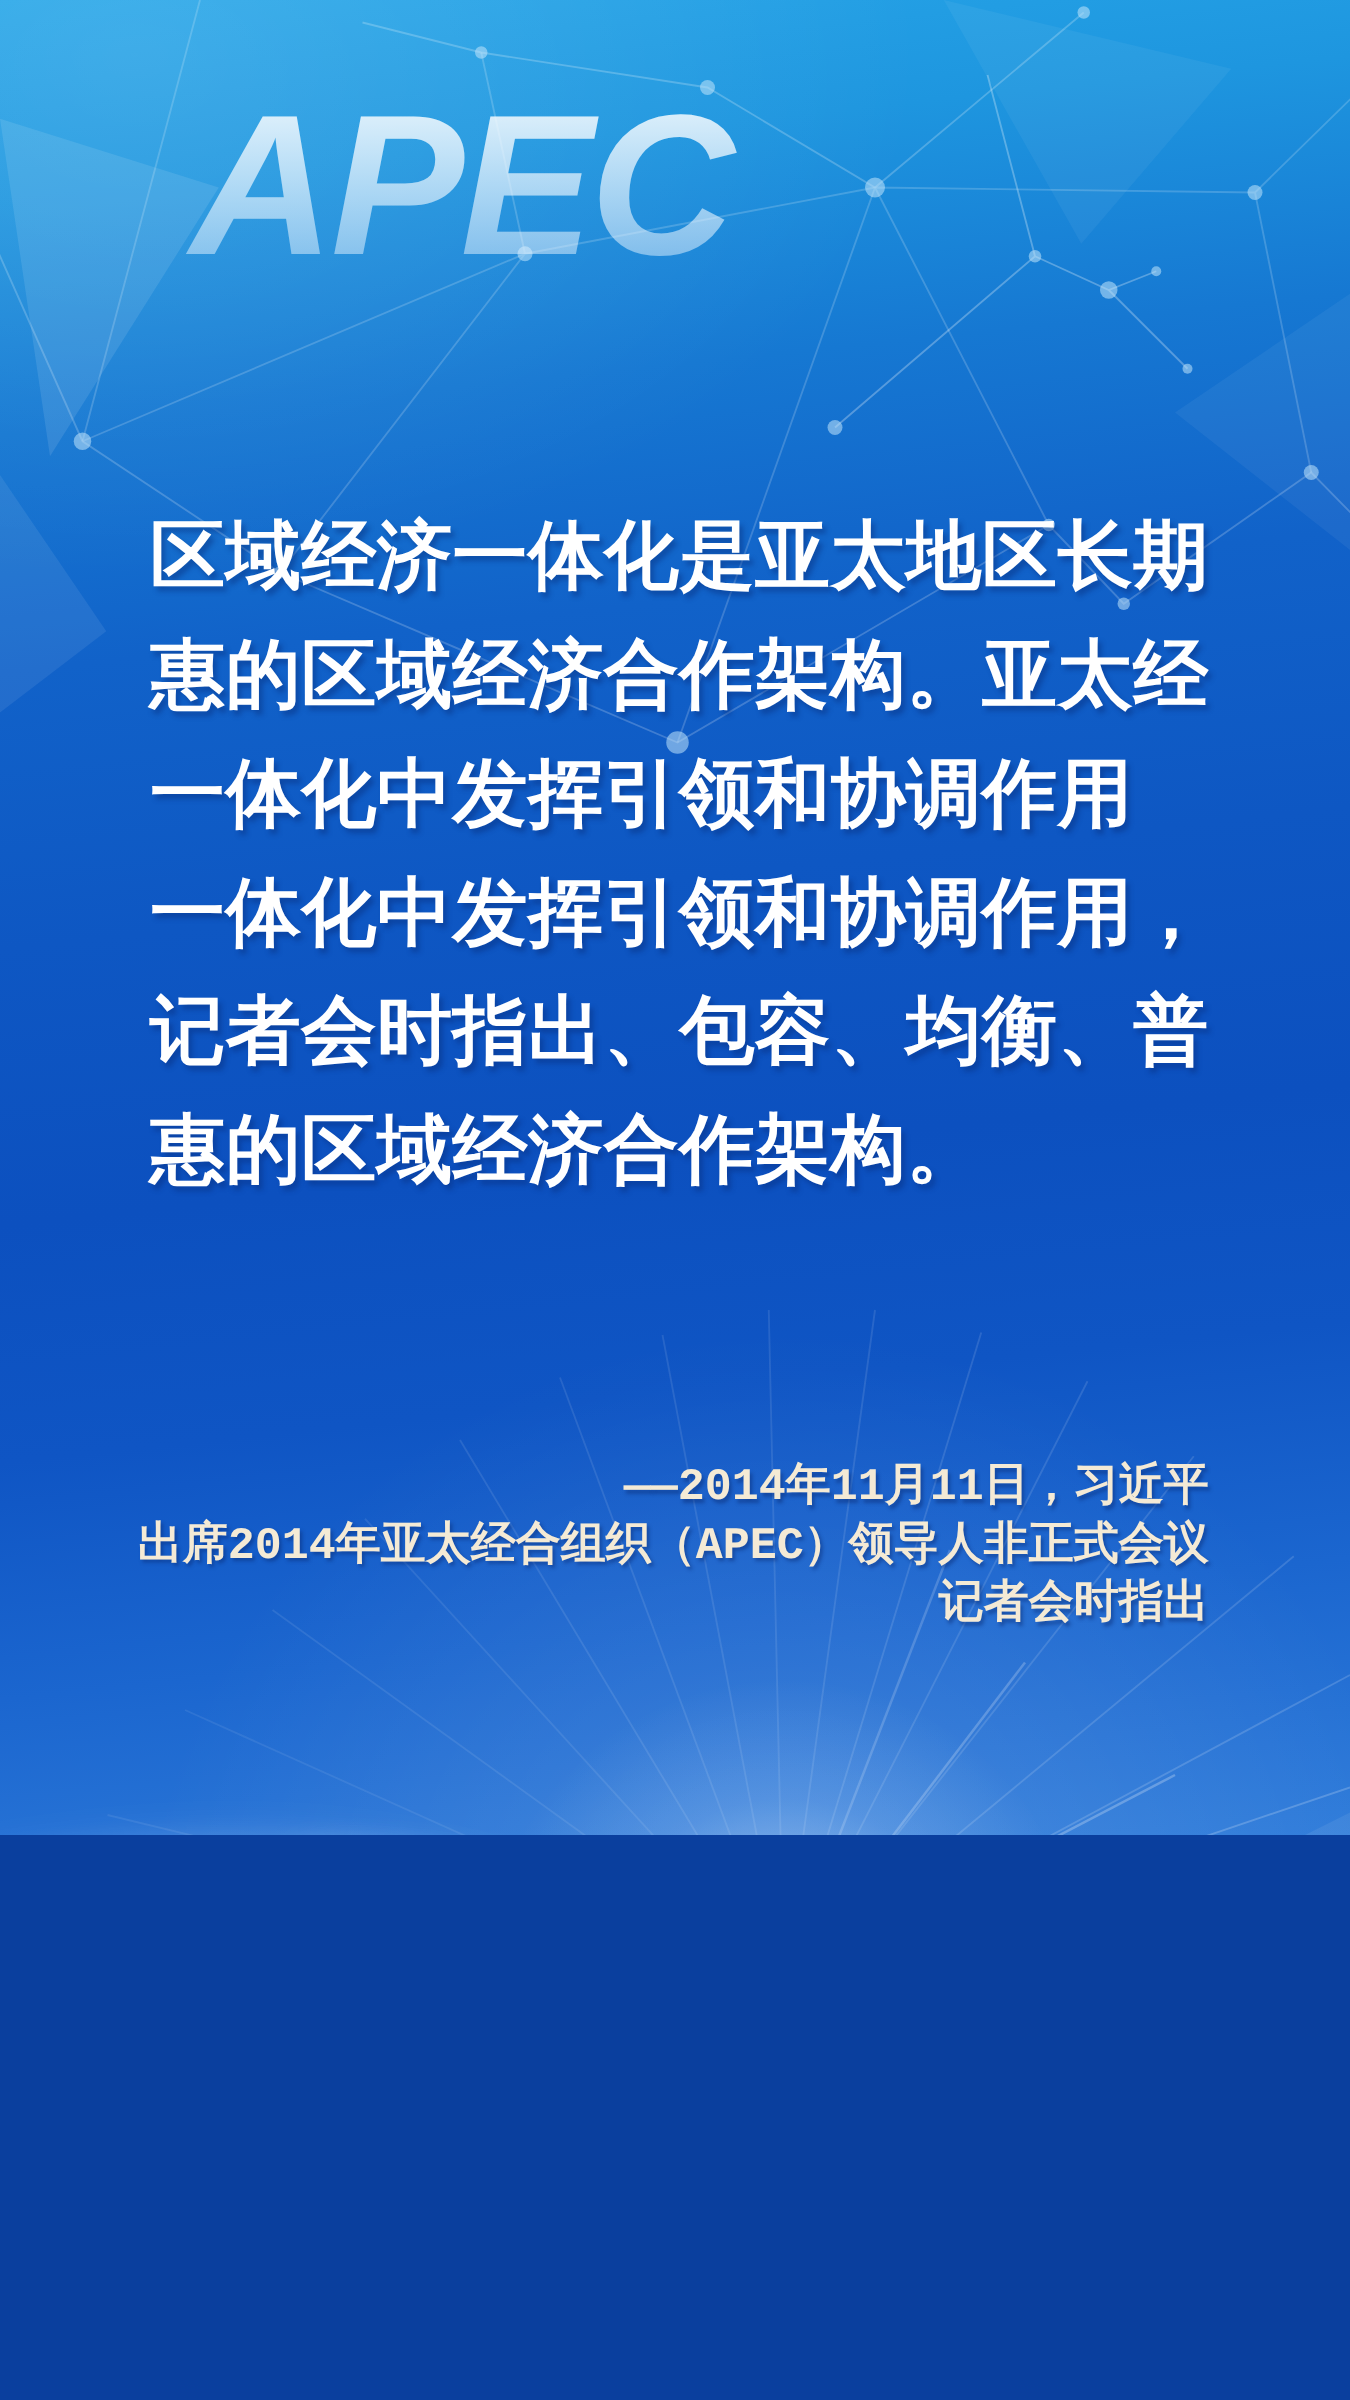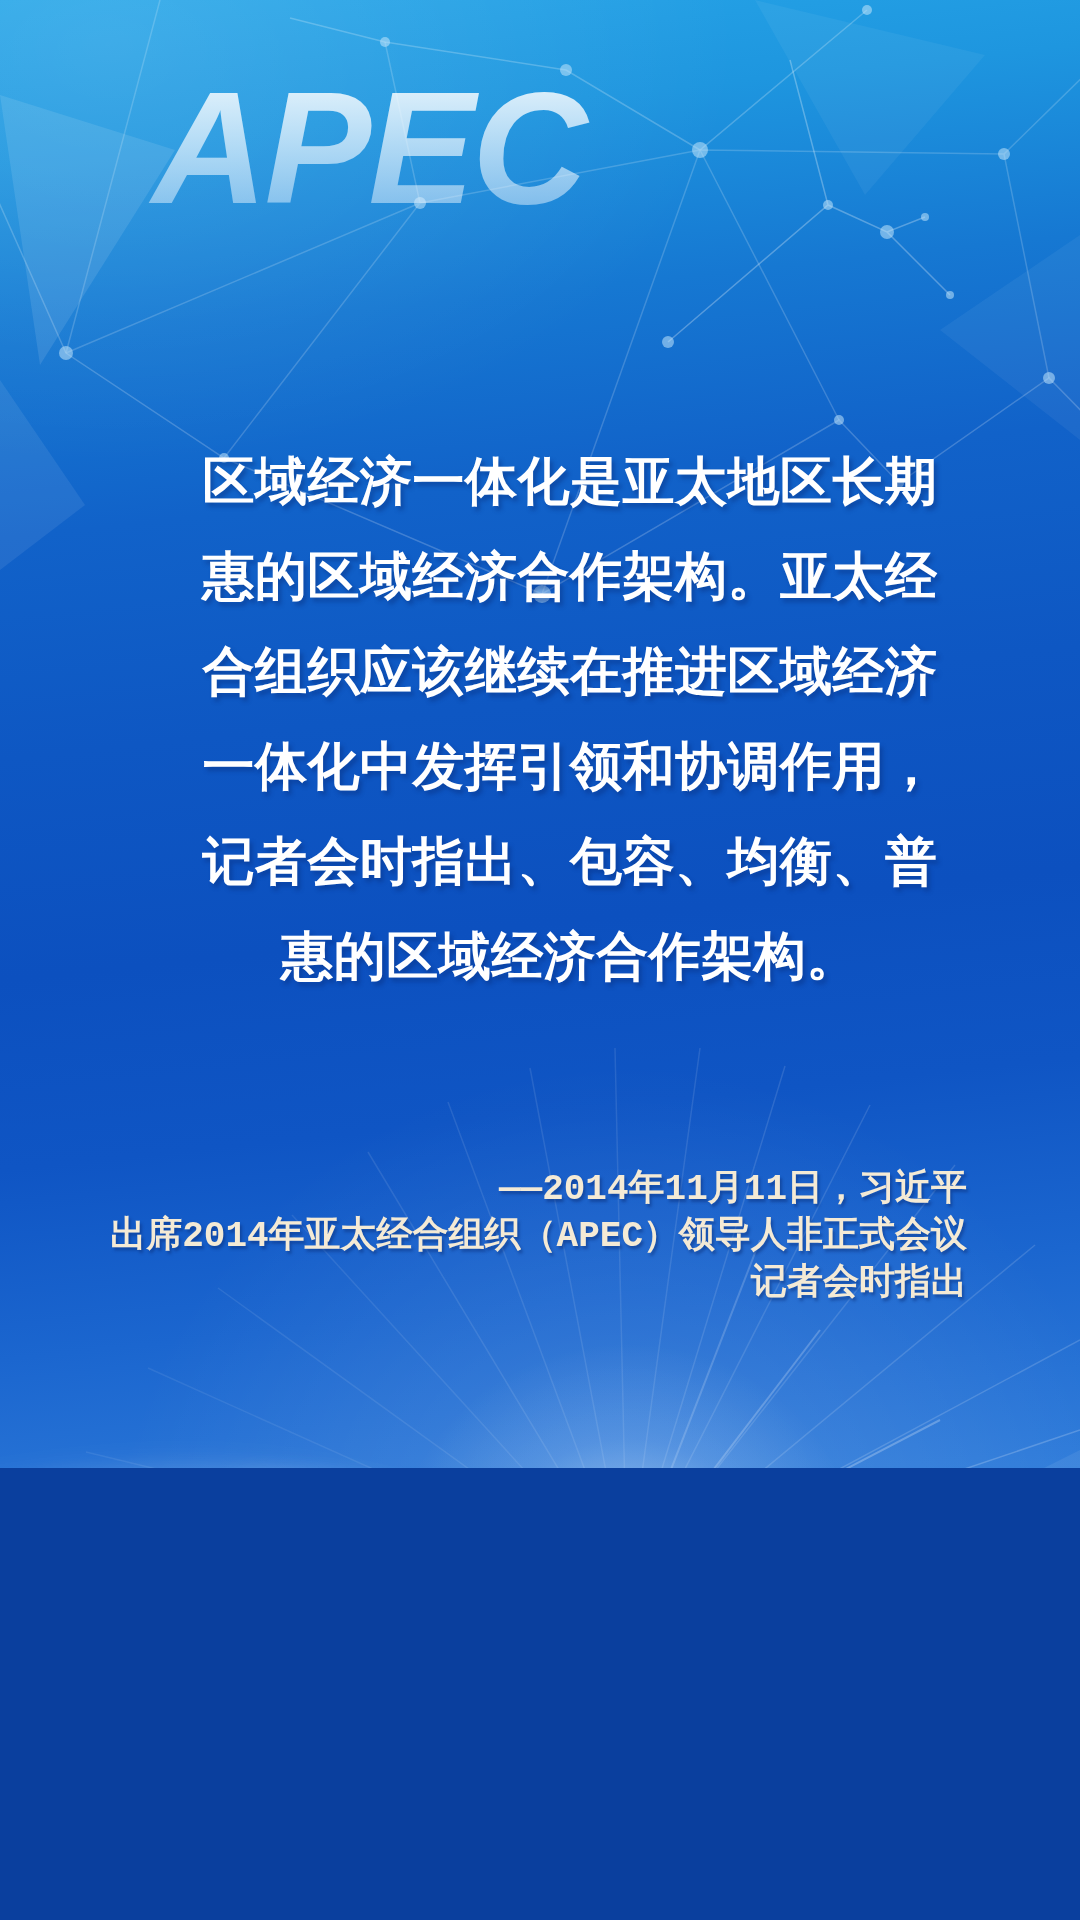--- a/index.html
+++ b/index.html
@@ -21,25 +21,24 @@
         #1B66CF 86%,
         #2F7CDA 100%);
   }
   .bg-art{position:absolute;left:0;top:0;width:1080px;height:1920px;pointer-events:none;}
   .apec{
     font-style:italic;
     font-weight:700;
     letter-spacing:-3px;
   }
   .quote{
-    position:absolute;left:120px;top:434px;width:900px;
-    font-size:52px;line-height:95px;font-weight:700;color:#ffffff;
+    position:absolute;left:120px;top:397px;width:900px;
+    font-size:60px;line-height:95px;font-weight:700;color:#ffffff;
     letter-spacing:0.5px;
     text-shadow:3px 4px 4px rgba(8,44,120,.42);
-    text-align:center;
   }
   .attribution{
     position:absolute;right:113px;top:1166px;width:900px;
     text-align:right;
     font-family:Liberation Mono, monospace;
     font-weight:700;
     font-size:36px;line-height:47px;
     color:#F4EAD5;
     text-shadow:2px 3px 3px rgba(8,40,110,.45);
   }
@@ -214,21 +213,21 @@
       <circle cx="627" cy="1583" r="80" fill="url(#flareO)"></circle>
       <path d="M 540 1583 L 714 1583" stroke="#ffffff" stroke-width="4" stroke-opacity="0.7" filter="url(#b6)"></path>
       <path d="M 627 1500 L 627 1660" stroke="#ffffff" stroke-width="3" stroke-opacity="0.5" filter="url(#b6)"></path>
       <circle cx="627" cy="1583" r="14" fill="#ffffff" filter="url(#b2)"></circle>
     </g>
   </svg>
 
   <div class="quote">
     <div>区域经济一体化是亚太地区长期</div>
     <div>惠的区域经济合作架构。亚太经</div>
-    <div>合组织应该继续在推进区域经济</div>
+    <div>一体化中发挥引领和协调作用</div>
     <div>一体化中发挥引领和协调作用，</div>
     <div>记者会时指出、包容、均衡、普</div>
     <div>惠的区域经济合作架构。</div>
   </div>
 
   <div class="attribution">
     <div>——2014年11月11日，习近平</div>
     <div>出席2014年亚太经合组织（APEC）领导人非正式会议</div>
     <div>记者会时指出</div>
   </div>

